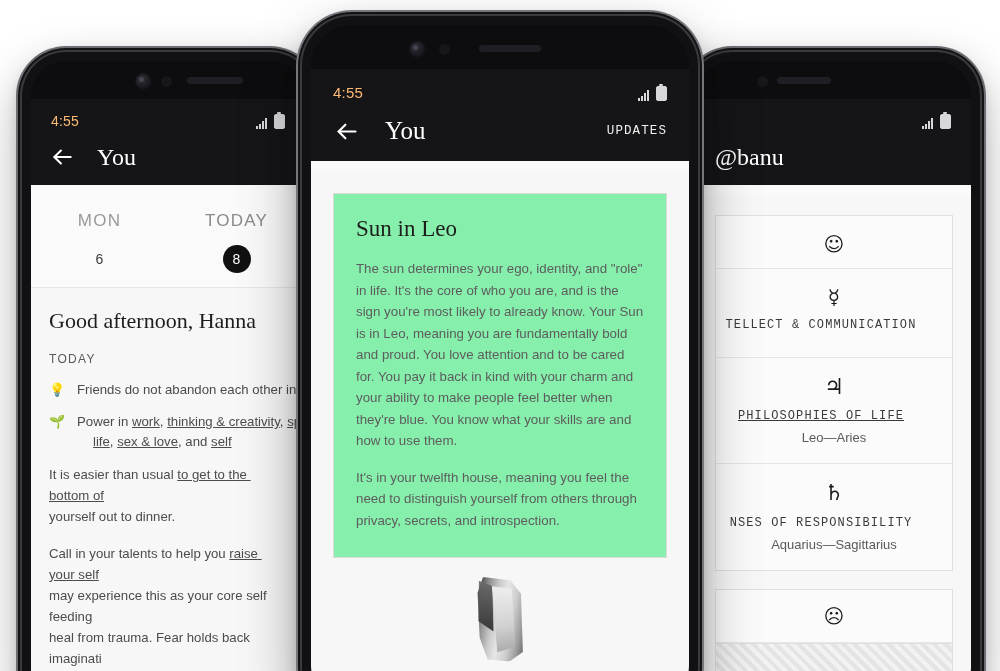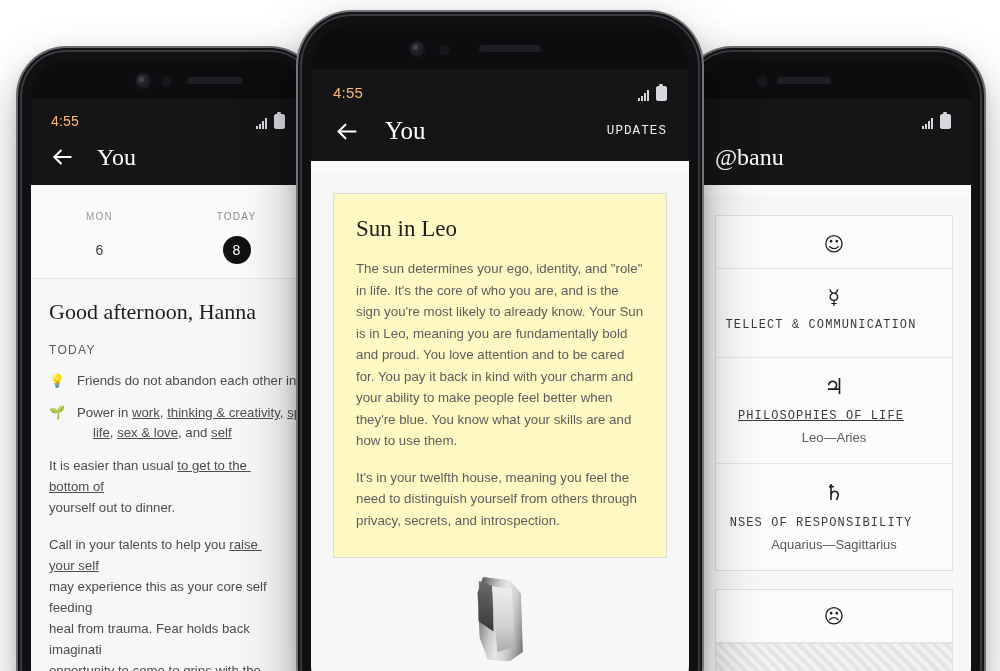--- a/index.html
+++ b/index.html
@@ -181,21 +181,21 @@
   .content {
     background: #f7f7f7;
     position: absolute;
     left: 0; right: 0; bottom: 0;
     top: 134px;
     overflow: hidden;
   }
 
   
   .card {
-    background: #fef9c3;
+    background: #86efac;
     border: 1px solid #dcdcdc;
     margin: 22px 22px 0 22px;
     padding: 22px 22px 26px 22px;
   }
   .card-title {
     font-family: "Liberation Serif", serif;
     font-size: 23px;
     color: #1d1d1d;
     margin: 0 0 16px 0;
     font-weight: normal;
@@ -301,21 +301,21 @@
     background: #fafafa;
     border-bottom: 1px solid #e6e6e6;
     padding: 16px 0 14px 0;
   }
   .day {
     flex: 1;
     text-align: center;
     min-width: 64px;
   }
   .day-name {
-    font-size: 10px;
+    font-size: 17px;
     letter-spacing: 1.2px;
     color: #9a9a9a;
     margin-bottom: 14px;
   }
   .day-num {
     font-size: 14px;
     color: #3a3a3a;
     display: inline-flex;
     width: 28px; height: 28px;
     align-items: center;

